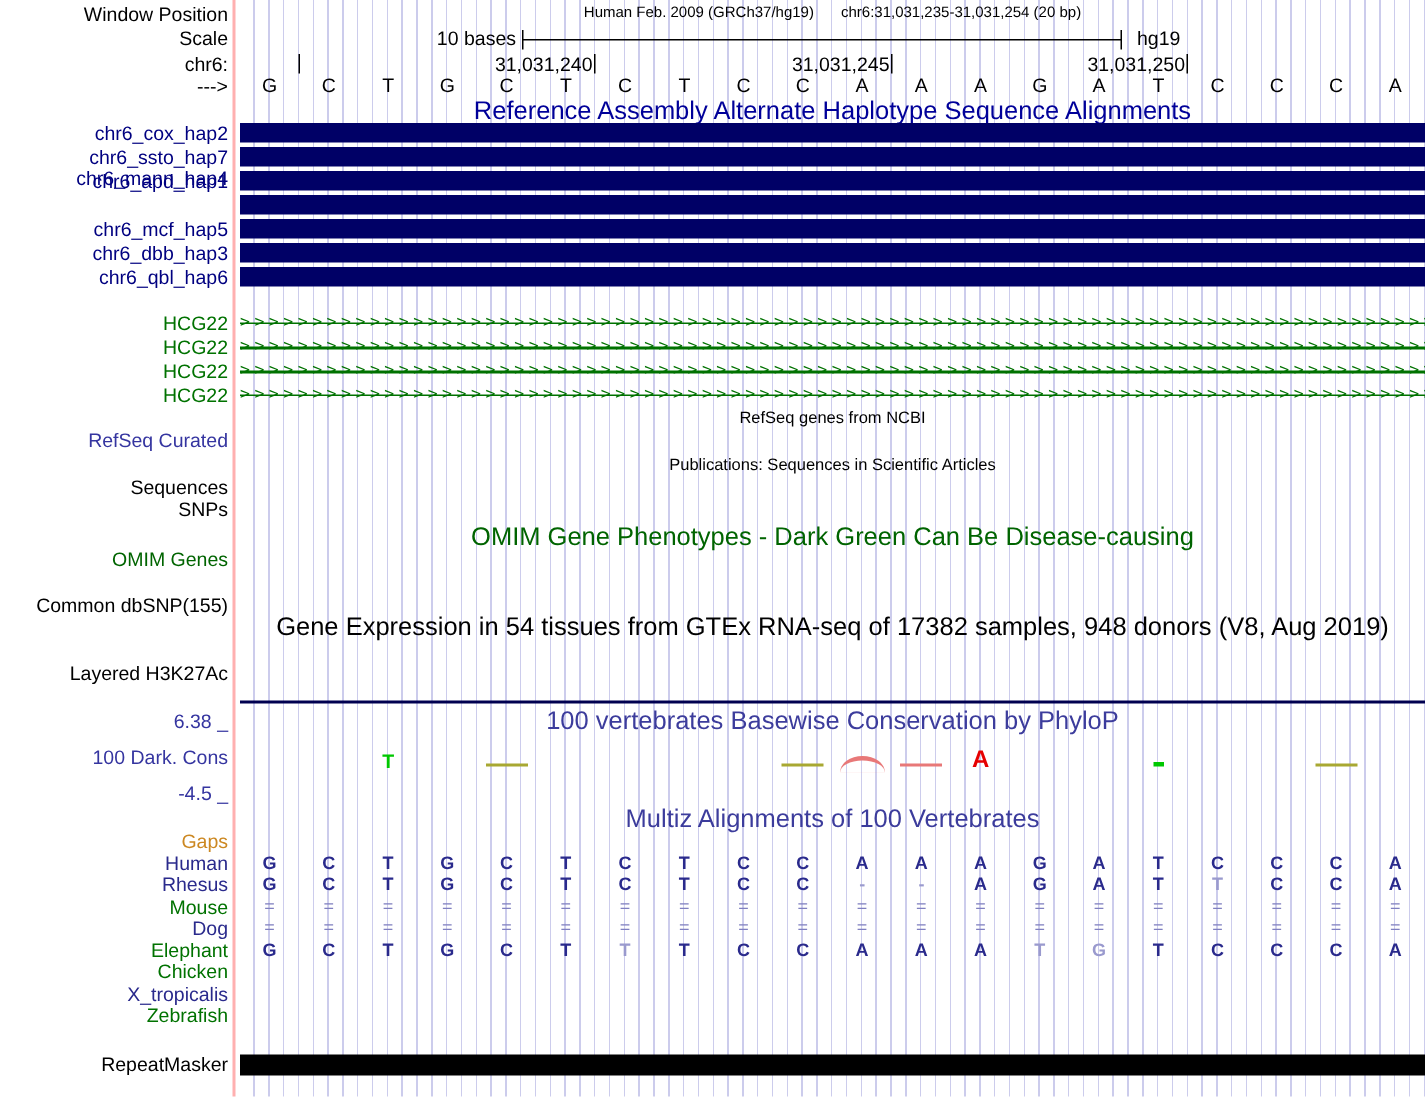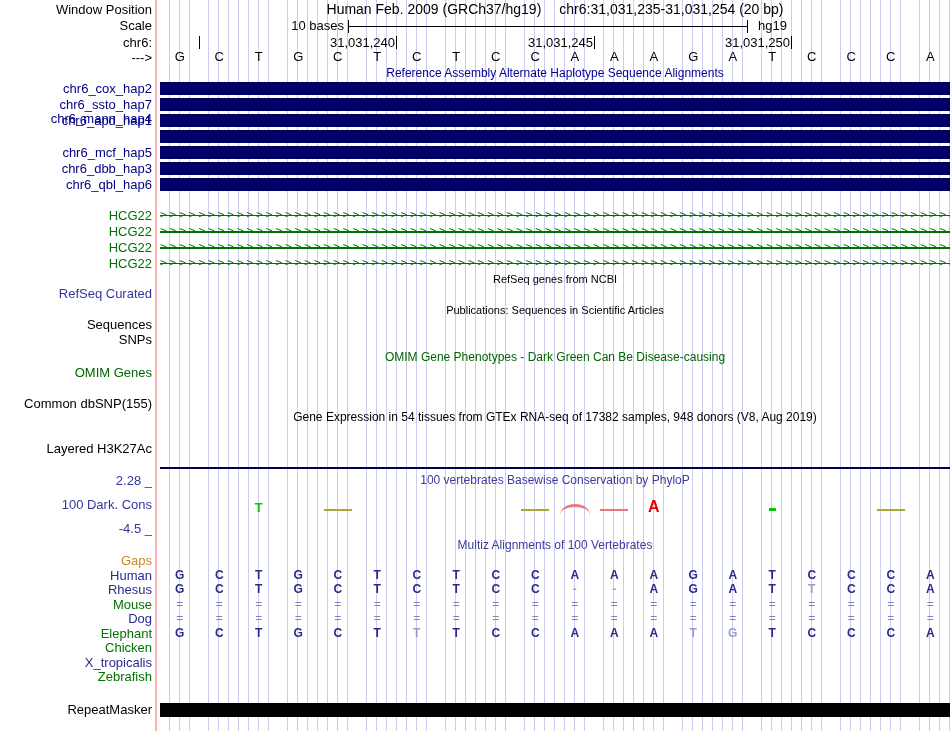--- a/index.html
+++ b/index.html
@@ -11,25 +11,25 @@
   
   #grid{left:160px;top:0;width:790px;height:731px;
     background:repeating-linear-gradient(to right,transparent 0 8.9px,var(--c-grid) 8.9px 9.875px);}
   #pink-guide{left:155px;top:0;width:2px;height:731px;background:var(--c-pink);}
   
   .lab{right:798px;white-space:nowrap;font-size:13px;line-height:13px;text-align:right;}
   .blue{color:var(--c-tlabblue);} .navy{color:var(--c-hapnavy);} .green{color:var(--c-green);}
   .dgreen{color:var(--c-omim);}
   .steel{color:var(--c-steel);}
   
-  .ctitle{left:160px;width:790px;text-align:center;white-space:nowrap;font-size:12px;line-height:13px;}
+  .ctitle{left:160px;width:790px;text-align:center;white-space:nowrap;font-size:17px;line-height:13px;}
   .small{font-size:11px;}
   .tblue{color:var(--c-titleblue);}
   
-  #header{left:160px;top:2px;width:790px;text-align:center;font-size:14px;line-height:14px;white-space:nowrap;}
+  #header{left:160px;top:2px;width:790px;text-align:center;font-size:10px;line-height:14px;white-space:nowrap;}
   #header span+span{margin-left:18px;}
   
   .sline{background:#000;}
   
   .rtick{width:1px;height:13px;background:#000;top:36px;}
   .rlab{top:36px;font-size:13px;line-height:13px;text-align:right;white-space:nowrap;}
   
   .seqrow{left:160px;width:790px;height:14px;display:flex;}
   .seqrow>div{flex:1;text-align:center;font-size:13px;line-height:14px;}
   .alnrow{left:160px;width:790px;height:14px;display:flex;}
@@ -106,21 +106,21 @@
   <div class="abs ctitle" style="top:411px">Gene Expression in 54 tissues from GTEx RNA-seq of 17382 samples, 948 donors (V8, Aug 2019)</div>
   <div class="abs ctitle steel" style="top:474px">100 vertebrates Basewise Conservation by PhyloP</div>
   <div class="abs ctitle steel" style="top:539px">Multiz Alignments of 100 Vertebrates</div>
 
   <div class="abs lab blue" style="top:287px">RefSeq Curated</div>
   <div class="abs lab" style="top:318px">Sequences</div>
   <div class="abs lab" style="top:333px">SNPs</div>
   <div class="abs lab dgreen" style="top:366px">OMIM Genes</div>
   <div class="abs lab" style="top:397px">Common dbSNP(155)</div>
   <div class="abs lab" style="top:442px">Layered H3K27Ac</div>
-  <div class="abs lab blue" style="top:474px">2.28 _</div>
+  <div class="abs lab blue" style="top:474px">6.38 _</div>
   <div class="abs lab blue" style="top:498px">100 Dark. Cons</div>
   <div class="abs lab blue" style="top:522px">-4.5 _</div>
   <div class="abs lab" style="top:703px">RepeatMasker</div>
 
   <div id="cons-topline" class="abs"></div>
 
   <div id="repeat-bar" class="abs"></div>
 
 <div class="abs rtick" style="left: 199px;"></div>
     <div class="abs rtick" style="left: 396px;"></div>

